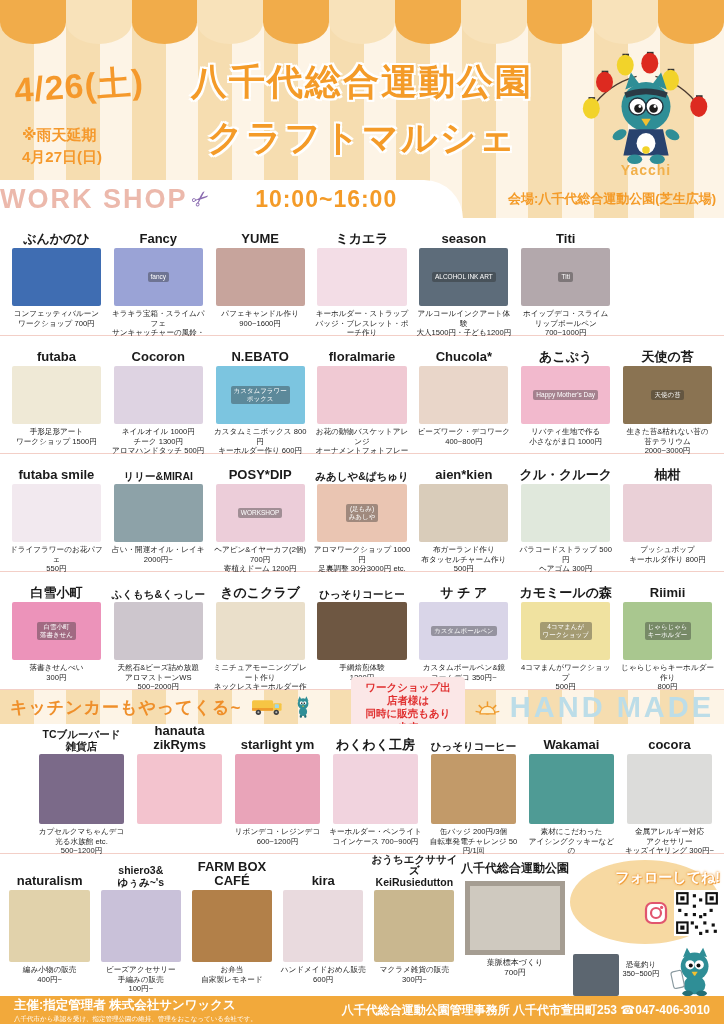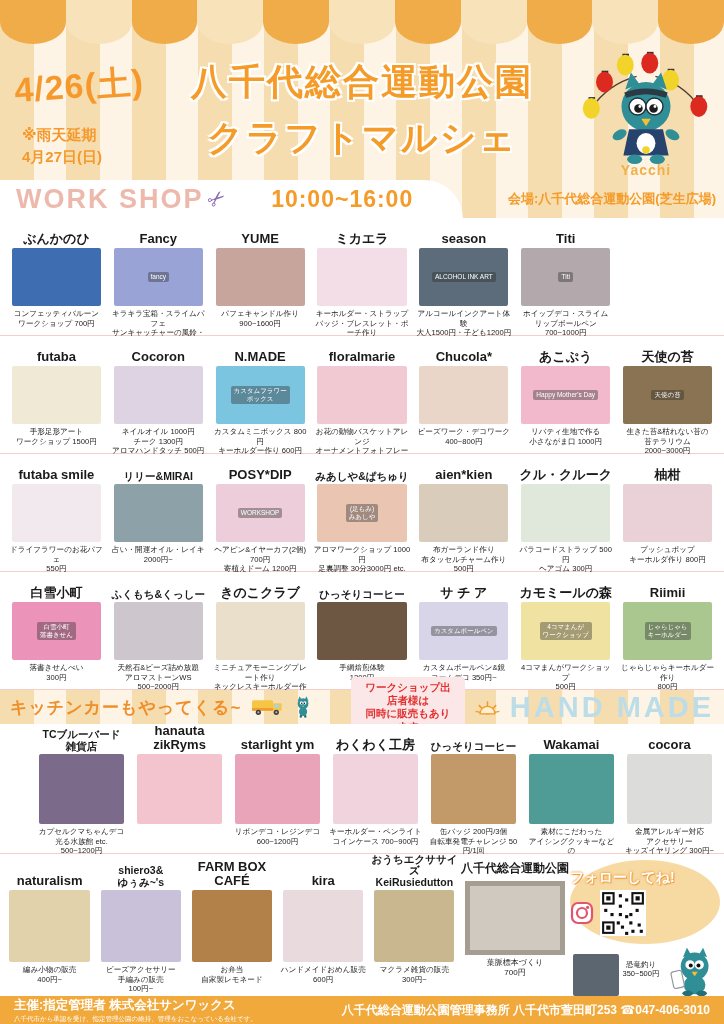--- a/index.html
+++ b/index.html
@@ -19,21 +19,21 @@
   .rain{font-size:15px;font-weight:bold;margin:10px 0 0 6px;white-space:pre-line;line-height:1.45;}
   .title{position:absolute;left:160px;right:160px;top:6px;text-align:center;font-size:36px;line-height:1.55;
     font-weight:bold;color:#f49b28;letter-spacing:2px;white-space:pre-line;
     text-shadow:-2px -2px 0 #fff,2px -2px 0 #fff,-2px 2px 0 #fff,2px 2px 0 #fff,0 2px 0 #fff,0 -2px 0 #fff;}
   .mascot-box{position:absolute;right:8px;top:0;width:140px;text-align:center;}
   .mascot-name{color:#f2b04a;font-size:14px;font-weight:bold;margin-top:-8px;letter-spacing:1px;}
   
   .header-sub{height:38px;flex:none;position:relative;}
   .whiteband{position:absolute;left:0;top:0;bottom:-1px;width:64%;background:#fff;border-top-right-radius:40px;}
   .hs-content{position:relative;height:100%;display:flex;align-items:center;}
-  .workshop-label{margin-left:16px;font-size:27px;font-weight:bold;color:#ecb9ac;letter-spacing:2px;white-space:nowrap;}
+  .workshop-label{margin-left:0;font-size:27px;font-weight:bold;color:#ecb9ac;letter-spacing:2px;white-space:nowrap;}
   .scissors{color:#8a6bb0;font-size:21px;display:inline-block;transform:rotate(-40deg);margin-left:4px;}
   .time{margin-left:46px;font-size:23px;font-weight:bold;color:#f49b28;letter-spacing:1px;white-space:nowrap;}
   .venue{margin-left:auto;margin-right:8px;font-size:13px;font-weight:bold;color:#f49b28;white-space:nowrap;}
   
   .vendor-row{display:grid;grid-template-columns:repeat(7,1fr);gap:0 5px;padding:2px 8px 2px;
     border-bottom:1px solid #f3cfc7;height:118px;box-sizing:border-box;background:#fff;}
   .vendor{display:flex;flex-direction:column;align-items:center;min-width:0;}
   .v-name{font-size:13px;font-weight:bold;line-height:1.08;text-align:center;white-space:pre-line;
     display:flex;align-items:flex-end;justify-content:center;height:26px;flex:none;color:#1a1a1a;}
   .v-name.small{font-size:10.5px;}
@@ -54,21 +54,21 @@
   .bottom-area{height:142px;flex:none;display:flex;padding:4px 6px 0;box-sizing:border-box;background:#fff;}
   .bottom-vendors{display:grid;grid-template-columns:repeat(5,1fr);gap:0 4px;width:452px;flex:none;}
   .bottom-vendors .v-name{height:30px;}
   .bottom-vendors .v-photo{height:72px;}
   .park-zone{width:110px;flex:none;display:flex;flex-direction:column;align-items:center;margin-left:2px;}
   .park-name{font-size:12px;font-weight:bold;white-space:nowrap;margin-top:2px;color:#1a1a1a;}
   .leaf-photo{width:100px;height:74px;border:5px solid #a59d92;box-sizing:border-box;margin-top:4px;}
   .park-caption{font-size:8px;text-align:center;white-space:pre-line;margin-top:3px;line-height:1.3;color:#222;}
   .right-zone{flex:1;display:flex;flex-direction:column;align-items:center;}
   .follow-oval{width:150px;height:86px;background:#f7d9a2;border-radius:50%;display:flex;flex-direction:column;
-    align-items:flex-start;justify-content:center;gap:3px;margin-top:2px;}
+    align-items:flex-end;justify-content:center;gap:3px;margin-top:2px;}
   .follow-label{font-size:14px;font-weight:bold;color:#fff;text-shadow:0 0 2px #f0a040,0 0 3px #f0a040,1px 1px 0 #f0a040;}
   .follow-row{display:flex;align-items:center;gap:6px;}
   .right-bottom{display:flex;align-items:flex-end;justify-content:center;gap:4px;margin-top:2px;}
   .dino-photo{width:46px;height:42px;background:#5c6670;border-radius:2px;}
   .dino-caption{font-size:7.5px;white-space:pre-line;line-height:1.3;text-align:center;color:#222;margin-bottom:17px;}
   
   .footer{height:28px;flex:none;background:#f2a93b;display:flex;align-items:center;justify-content:space-between;
     padding:0 14px;box-sizing:border-box;color:#fff;}
   .footer-main{font-size:12.5px;font-weight:bold;}
   .footer-sub{font-size:6.5px;margin-top:1px;}
@@ -219,21 +219,21 @@
       <div class="vendor">
     <div class="v-name">Cocoron</div>
     <div class="v-photo" style="background: rgb(222, 211, 226);">
       
     </div>
     <div class="v-desc">ネイルオイル 1000円
 チーク 1300円
 アロマハンドタッチ 500円</div>
   </div>
       <div class="vendor">
-    <div class="v-name">N.MADE</div>
+    <div class="v-name">N.EBATO</div>
     <div class="v-photo" style="background: rgb(124, 197, 224);">
       <span class="v-photo-text">カスタムフラワー
 ボックス</span>
     </div>
     <div class="v-desc">カスタムミニボックス 800円
 キーホルダー作り 600円</div>
   </div>
       <div class="vendor">
     <div class="v-name">floralmarie</div>
     <div class="v-photo" style="background: rgb(240, 201, 211);">

